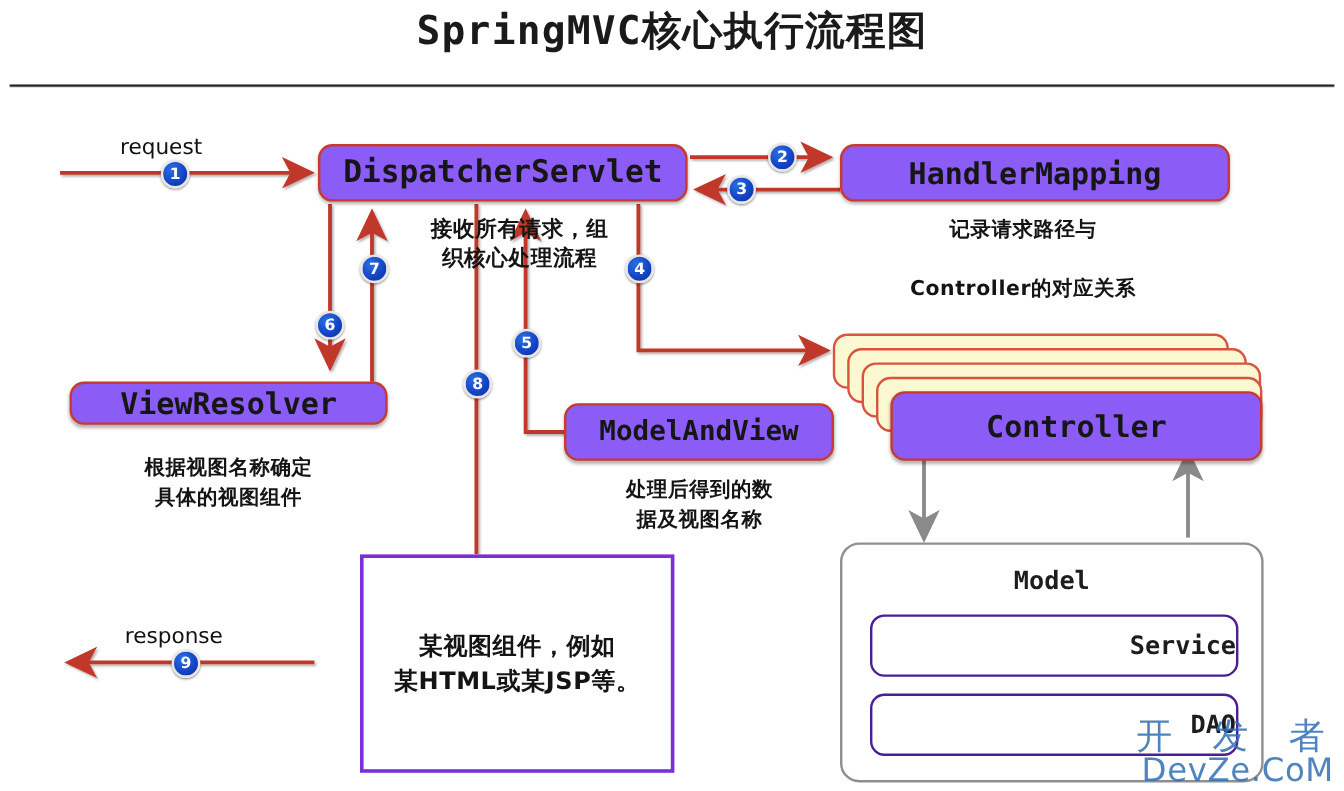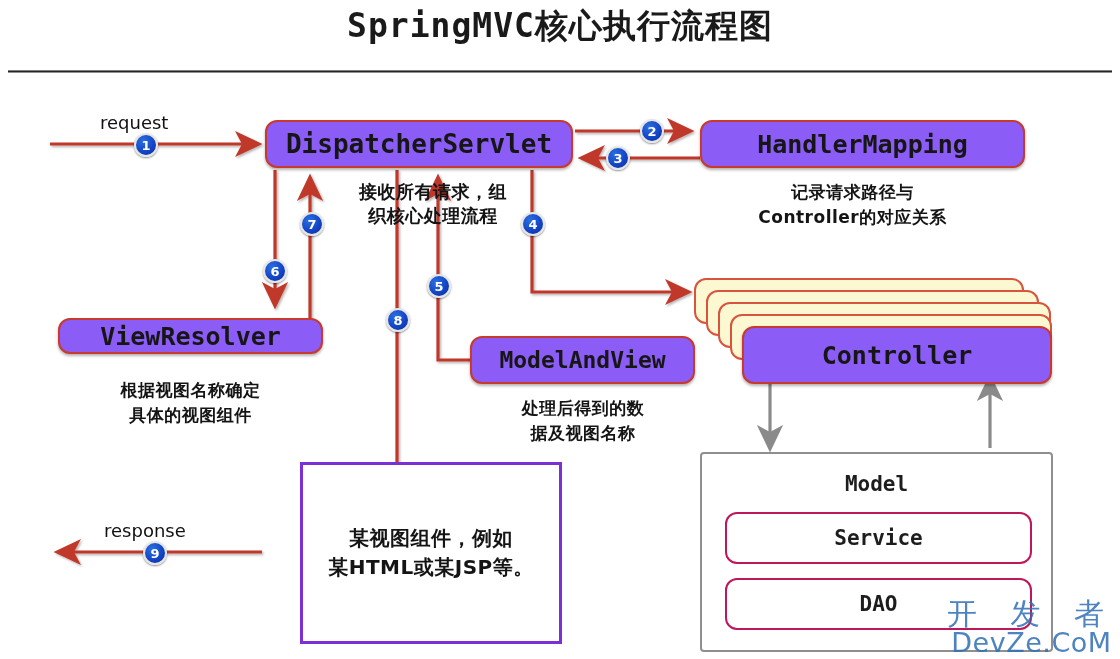--- a/index.html
+++ b/index.html
@@ -43,31 +43,31 @@
     border:2.5px solid #d9543f;
     border-radius:12px;
     box-sizing:border-box;
   }
 
   
   .gbox{
     position:absolute;
     background:#ffffff;
     border:2px solid #8f8f8f;
-    border-radius:4px;
+    border-radius:16px;
     box-sizing:border-box;
   }
   .gbox-lbl{
     position:absolute;width:100%;text-align:center;
     font-family:"DejaVu Sans Mono","Liberation Mono",monospace;
     font-size:21px;font-weight:700;color:#1d1d1d;
   }
   .ginner{
-    position:absolute;background:#fff;border:2px solid #be185d;border-radius:12px;
-    display:flex;align-items:center;justify-content:center;
+    position:absolute;background:#fff;border:2px solid #4c1d95;border-radius:12px;
+    display:flex;align-items:center;justify-content:flex-end;
     font-family:"DejaVu Sans Mono","Liberation Mono",monospace;
     font-size:21px;font-weight:700;color:#1d1d1d;
     box-sizing:border-box;
   }
 
   
   .pbox{
     position:absolute;
     background:#ffffff;
     border:3px solid #7b2fd6;
@@ -82,20 +82,21 @@
 
   
   .cap{
     position:absolute;text-align:center;
     font-family:"DejaVu Sans","Liberation Sans",sans-serif;
     font-size:17px;font-weight:700;color:#141414;line-height:1.45;
     letter-spacing:.5px;
   }
   .cap-mono{
     font-family:"DejaVu Sans","Liberation Sans",sans-serif;
+    margin-top:24px;
   }
 
   
   .anno{
     position:absolute;text-align:center;
     font-family:"DejaVu Sans","Liberation Sans",sans-serif;
     font-size:18px;font-weight:700;color:#141414;line-height:1.35;
     letter-spacing:.5px;
   }
 

